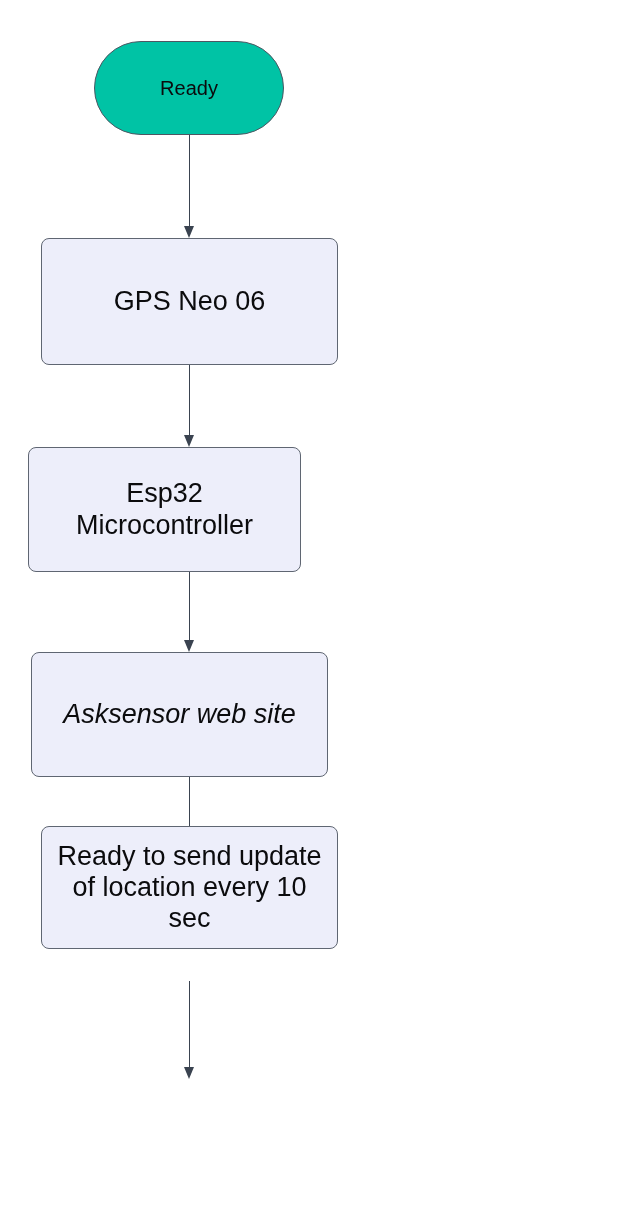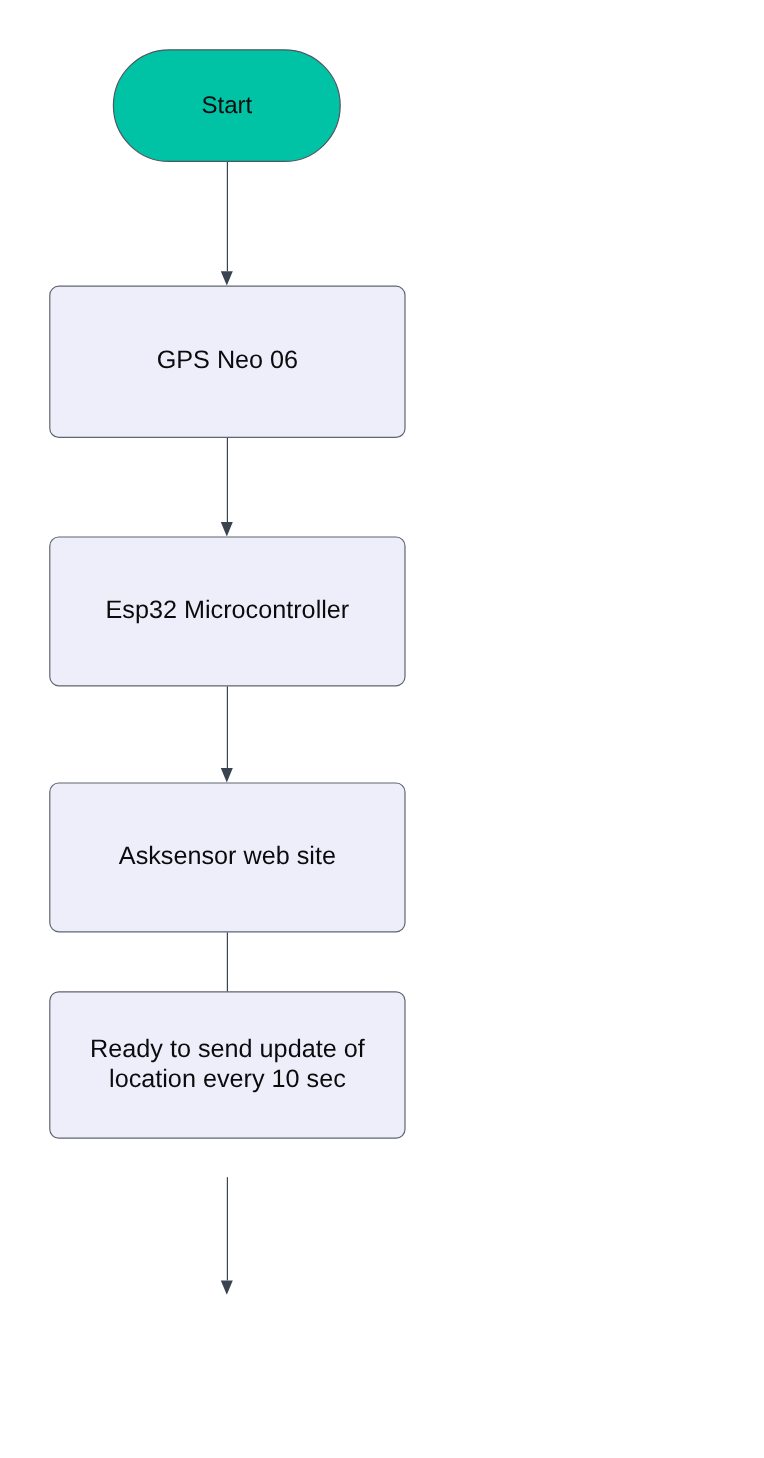--- a/index.html
+++ b/index.html
@@ -33,21 +33,21 @@
     background: var(--terminator-fill);
     border: 1px solid var(--node-border);
     border-radius: 48px;
     font-size: 20px;
     line-height: 1.2;
   }
   .node.process {
     background: var(--process-fill);
     border: 1px solid #5F6672;
     border-radius: 8px;
-    font-size: 21px;
+    font-size: 27px;
     line-height: 1.16;
     padding: 0 10px;
   }
   .connector {
     position: absolute;
     left: 184px;
     width: 10px;
     display: flex;
     flex-direction: column;
     align-items: center;
@@ -64,47 +64,47 @@
     border-right: 5px solid transparent;
     border-top: 12px solid var(--arrow);
   }
 </style>
 </head>
 <body>
 
 <div class="canvas">
 
   <div class="node terminator" style="left:94px; top:41px; width:190px; height:94px;">
-    <span>Start</span>
+    <span>Ready</span>
   </div>
 
   <div class="connector" style="top:135px; height:103px;">
     <div class="edge-line"></div>
     <div class="edge-arrowhead"></div>
   </div>
 
   <div class="node process" style="left:41px; top:238px; width:297px; height:127px;">
     <span>GPS Neo 06</span>
   </div>
 
   <div class="connector" style="top:365px; height:82px;">
     <div class="edge-line"></div>
     <div class="edge-arrowhead"></div>
   </div>
 
-  <div class="node process" style="left:41px; top:447px; width:297px; height:125px;">
+  <div class="node process" style="left:28px; top:447px; width:273px; height:125px;">
     <span>Esp32 Microcontroller</span>
   </div>
 
   <div class="connector" style="top:572px; height:80px;">
     <div class="edge-line"></div>
     <div class="edge-arrowhead"></div>
   </div>
 
-  <div class="node process" style="left:41px; top:652px; width:297px; height:125px;">
+  <div class="node process" style="left:31px; top:652px; width:297px; height:125px;font-style:italic;">
     <span>Asksensor web site</span>
   </div>
 
   <div class="connector" style="top:777px; height:81px;">
     <div class="edge-line"></div>
     <div class="edge-arrowhead"></div>
   </div>
 
   <div class="node process" style="left:41px; top:826px; width:297px; height:123px;">
     <span>Ready to send update of location every 10 sec</span>

